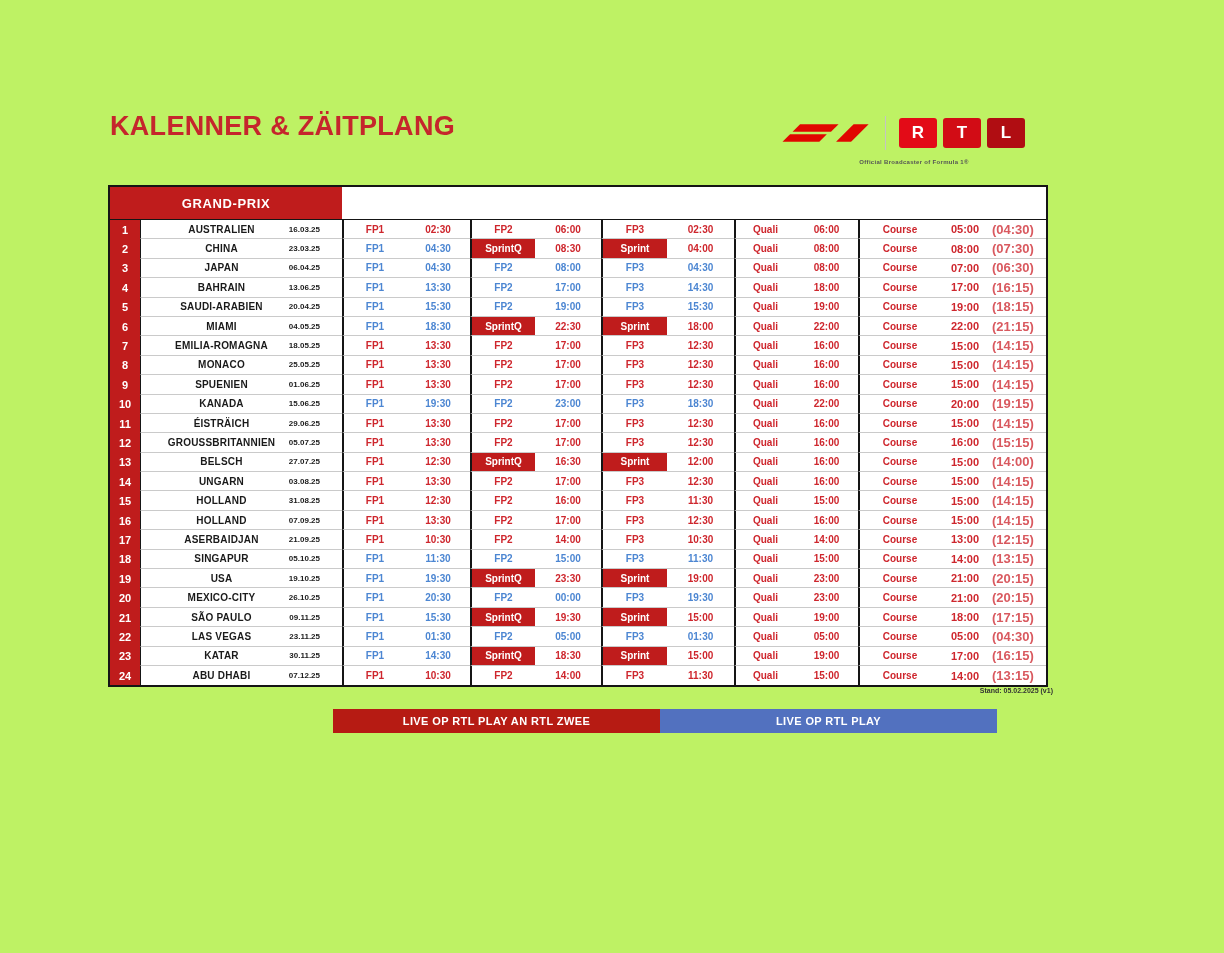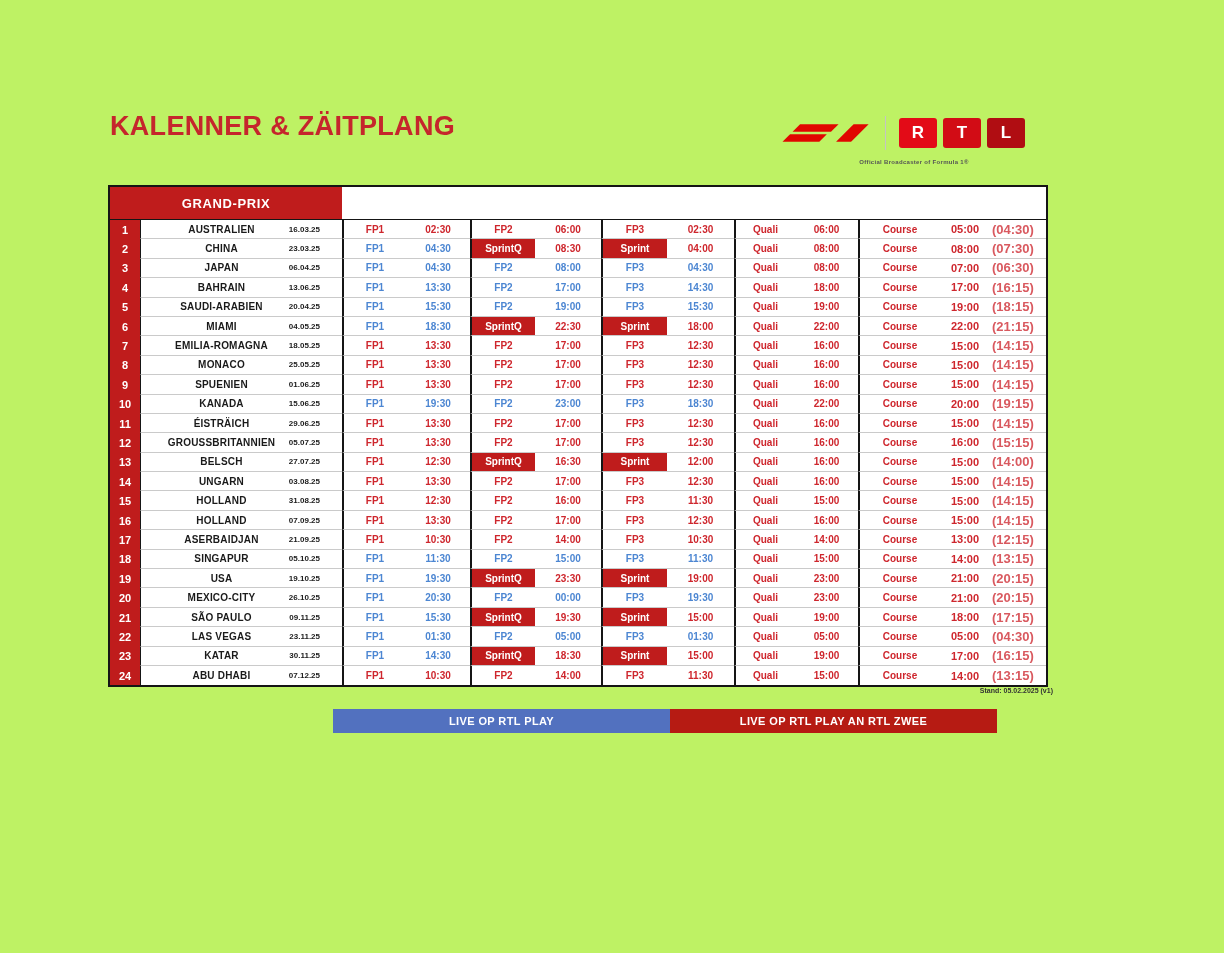--- a/index.html
+++ b/index.html
@@ -467,17 +467,17 @@
     <div class="cell bl2 c-course">Course</div>
     <div class="cell c-ctime">14:00</div>
     <div class="cell c-calt">(13:15)</div>
   </div>
       </div>
   </div>
 
   <div class="stand">Stand: 05.02.2025 (v1)</div>
 
   <div class="legend">
+    <div class="legend-bar red">LIVE OP RTL PLAY AN RTL ZWEE</div>
     <div class="legend-bar blue">LIVE OP RTL PLAY</div>
-    <div class="legend-bar red">LIVE OP RTL PLAY AN RTL ZWEE</div>
   </div>
 
 </div>
 
 </body></html>

